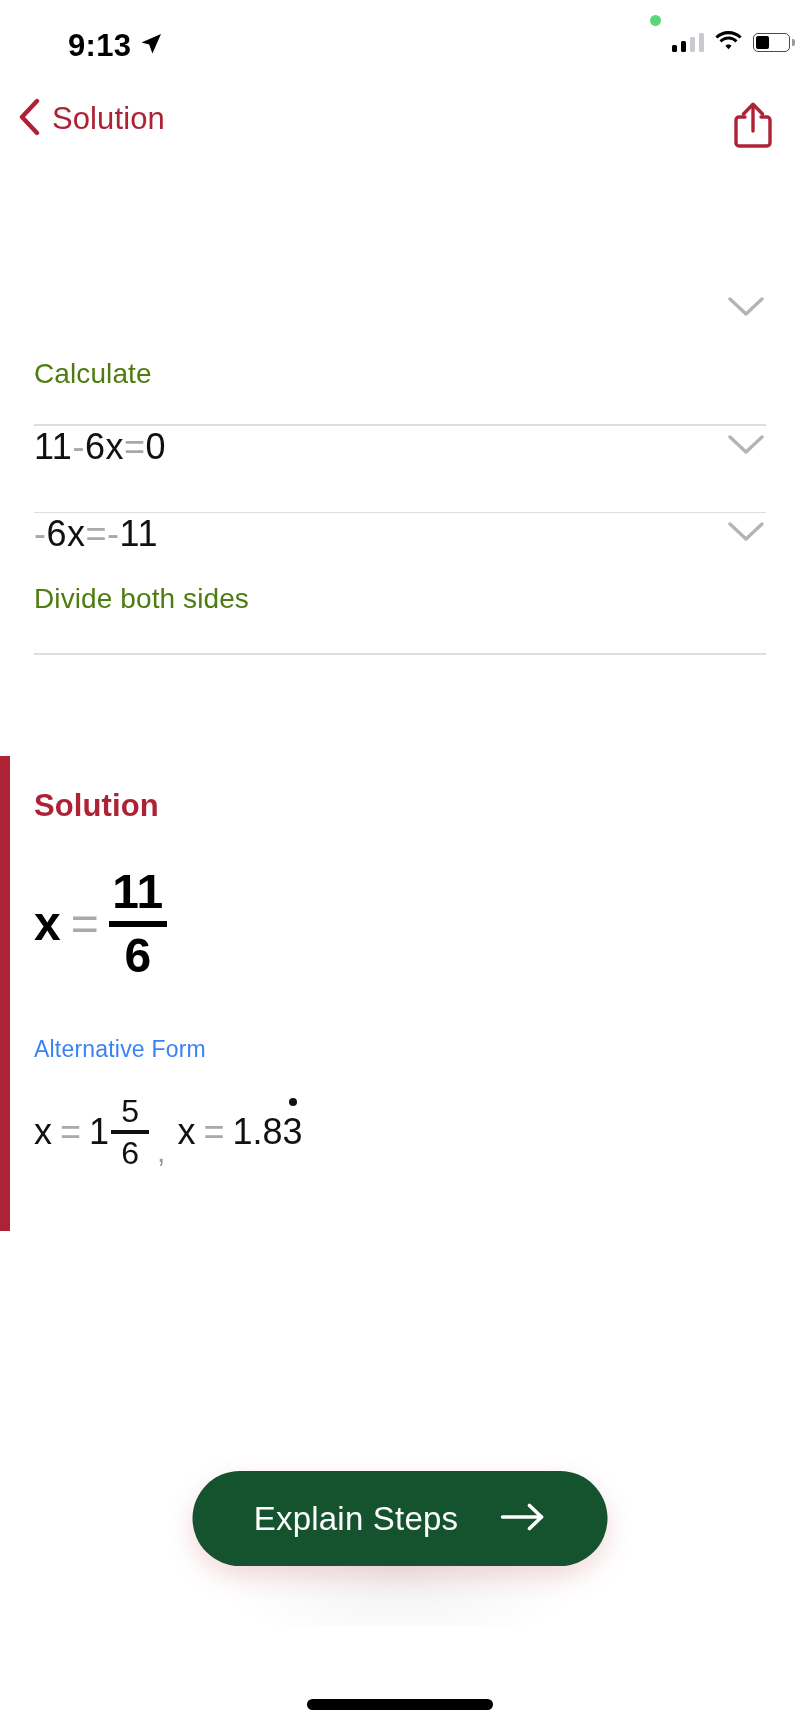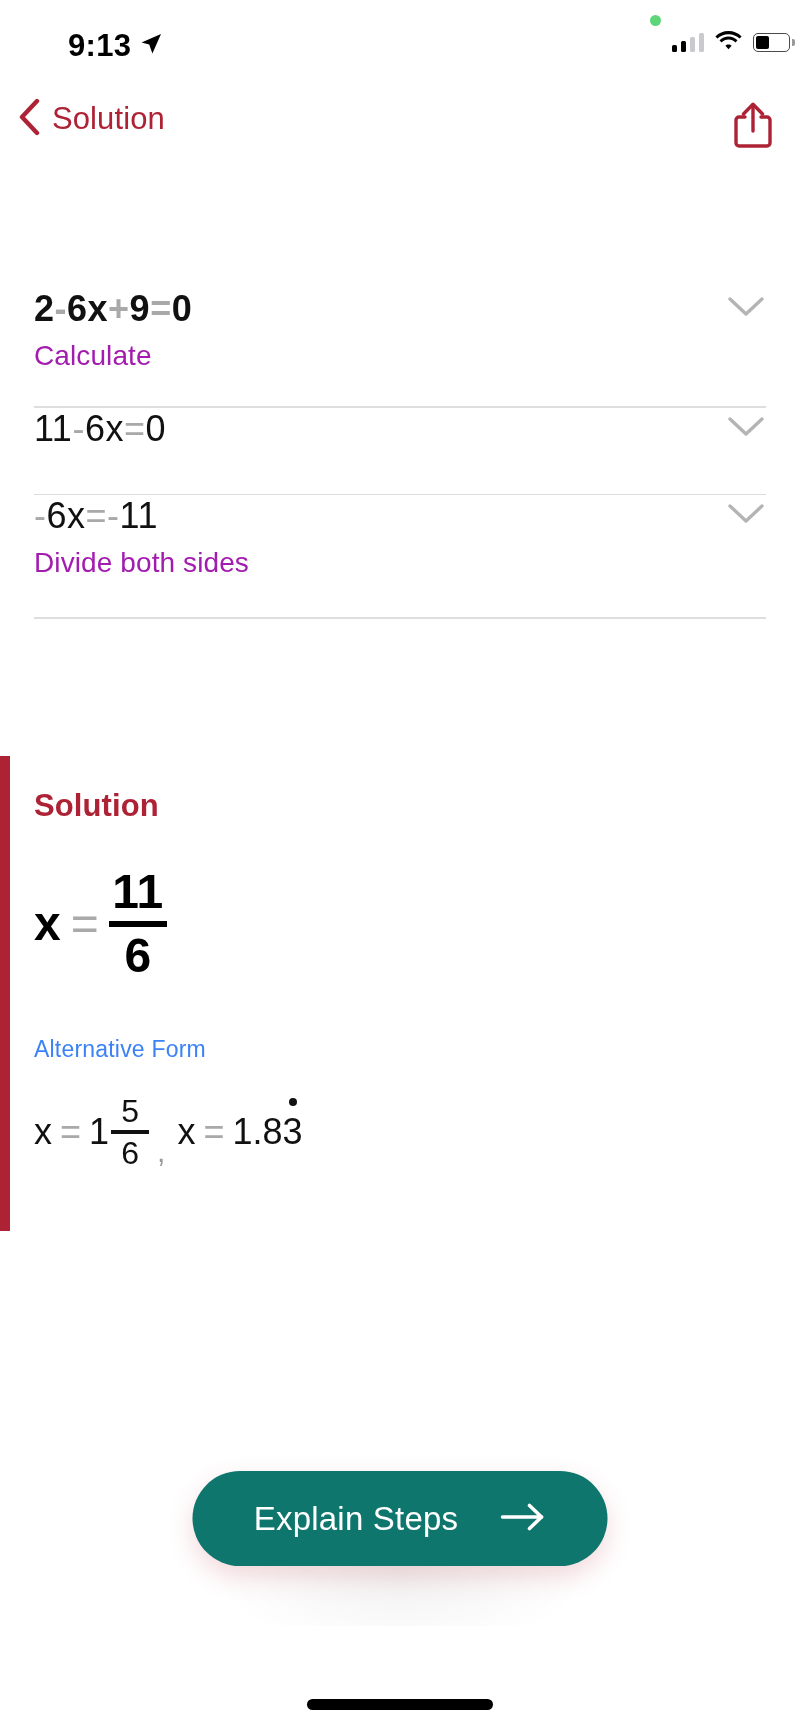--- a/index.html
+++ b/index.html
@@ -69,21 +69,21 @@
   .step { position:relative; padding:0 34px 0 34px; }
   .step-row { position:relative; min-height:48px; }
   .step-eq {
     font-size:36px; color:#111;
     letter-spacing:0.5px;
     white-space:nowrap;
   }
   .step-eq .op { color:#A9A9A9; }
   .step-eq.w700 { font-weight:700; }
   .step-desc {
-    margin-top:4px; font-size:28px; color:#a21caf; font-weight:400;
+    margin-top:22px; font-size:28px; color:#4d7c0f; font-weight:400;
     letter-spacing:0.1px;
   }
   .step-chevron {
     position:absolute; right:0px; top:6px; cursor:pointer;
   }
   .divider {
     height:1.5px; background:#DEDEDE; margin:34px 34px 0 34px;
   }
   .step-body { padding-bottom:4px; }
 
@@ -139,21 +139,21 @@
 
   
   .cta-glow {
     position:absolute; left:0; bottom:106px; width:800px; height:260px;
     background:radial-gradient(ellipse 260px 120px at 50% 78%, rgba(0,0,0,0.055) 0%, rgba(0,0,0,0.0) 72%);
     pointer-events:none;
   }
   .cta-btn {
     position:absolute; left:50%; transform:translateX(-50%);
     top:1471px; width:415px; height:95px;
-    background:#0f766e; border-radius:48px; border:none;
+    background:#14532d; border-radius:48px; border:none;
     display:flex; align-items:center; justify-content:center; gap:42px;
     cursor:pointer;
     box-shadow:0 10px 26px rgba(188,42,60,0.18);
   }
   .cta-label { font-size:33px; color:#fff; font-weight:400; letter-spacing:0.2px; }
 
   
   .home-indicator {
     position:absolute; left:50%; transform:translateX(-50%);
     bottom:22px; width:186px; height:11px; border-radius:6px; background:#000;
@@ -212,23 +212,20 @@
         </svg>
       </span>
     </div>
   </div>
 
 
   <div class="steps">
 
     <div class="step">
       <div class="step-row">
-        <div class="step-eq w700">
-          <span>2</span><span class="op">-</span><span>6x</span><span class="op">+</span><span>9</span><span class="op">=</span><span>0</span>
-        </div>
         <div class="step-chevron">
           <svg width="40" height="26" viewBox="0 0 40 26">
             <path d="M4 5 L20 20 L36 5" fill="none" stroke="#B4B4B4" stroke-width="3.4" stroke-linecap="round" stroke-linejoin="round"></path>
           </svg>
         </div>
       </div>
       <div class="step-desc">Calculate</div>
     </div>
     <div class="divider"></div>
 

